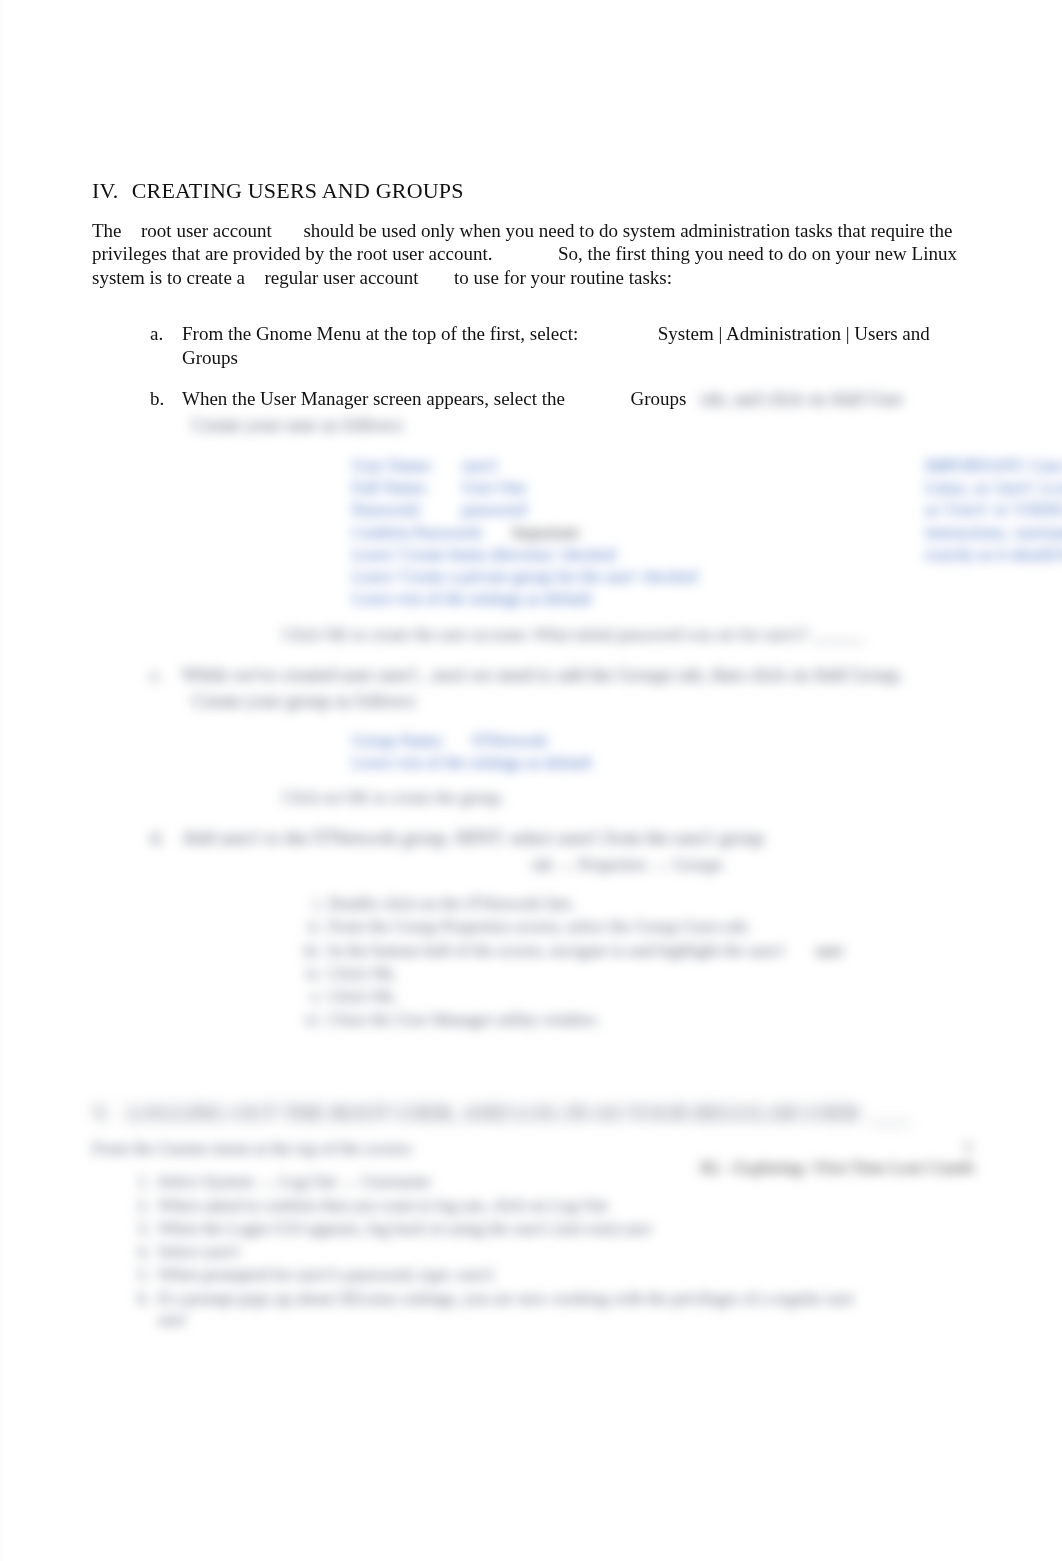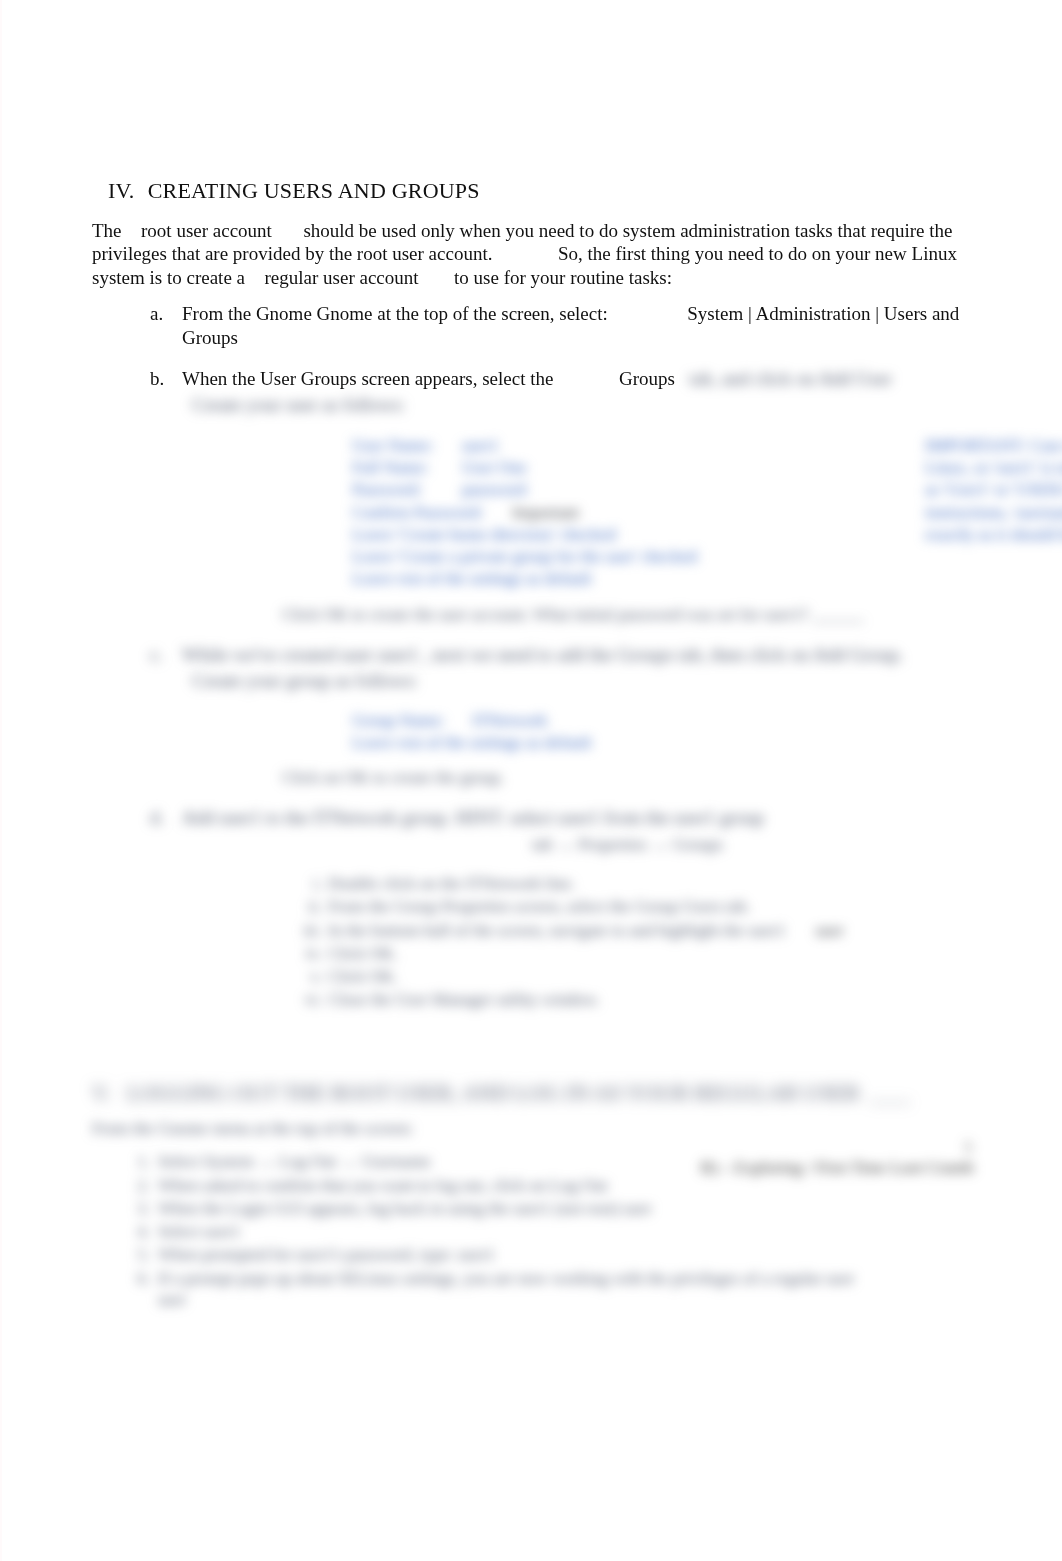--- a/index.html
+++ b/index.html
@@ -18,26 +18,26 @@
     .page {
       position: relative;
       width: 1062px;
       height: 1561px;
       padding: 177px 88px 0 92px;
       box-sizing: border-box;
     }
     .section-heading {
       font-size: 22px;
       font-weight: 400;
-      margin: 0 0 14px 16px;
+      margin: 0 0 14px 0;
       letter-spacing: 0.2px;
     }
     .section-heading .sec-num { display: inline-block; width: 34px; }
     .intro {
-      margin: 0 0 12px 0;
+      margin: 0 0 32px 0;
       font-size: 19px;
       text-align: left;
       line-height: 1.25;
     }
     .listA {
       margin: 0 0 0 58px;
       padding: 0;
       list-style: none;
       font-size: 19px;
     }
@@ -214,28 +214,28 @@
     <span class="gap-intro3"></span>
     <span>regular user account</span>
     <span class="gap-intro4"></span>
     <span>to use for your routine tasks:</span>
   </p>
 
   <ol class="listA">
 
     <li>
       <span class="marker">a.</span>
-      <span>From the Gnome Gnome at the top of the screen, select:</span>
+      <span>From the Gnome Menu at the top of the first, select:</span>
       <span class="gap-a"></span>
       <span>System | Administration | Users and Groups</span>
     </li>
 
     <li>
       <span class="marker">b.</span>
-      <span>When the User Groups screen appears, select the</span>
+      <span>When the User Manager screen appears, select the</span>
       <span class="gap-b"></span>
       <span>Groups</span>
       &nbsp;
       <span class="blur">tab, and click on  Add User</span>
 
       <span class="blur blur-block" style="margin-left:10px;">Create your user as follows:</span>
 
       <div class="table-wrap">
         <div class="col blur blur-blue">
           <span class="row"><span class="k">User Name:</span><span>user1</span></span>

